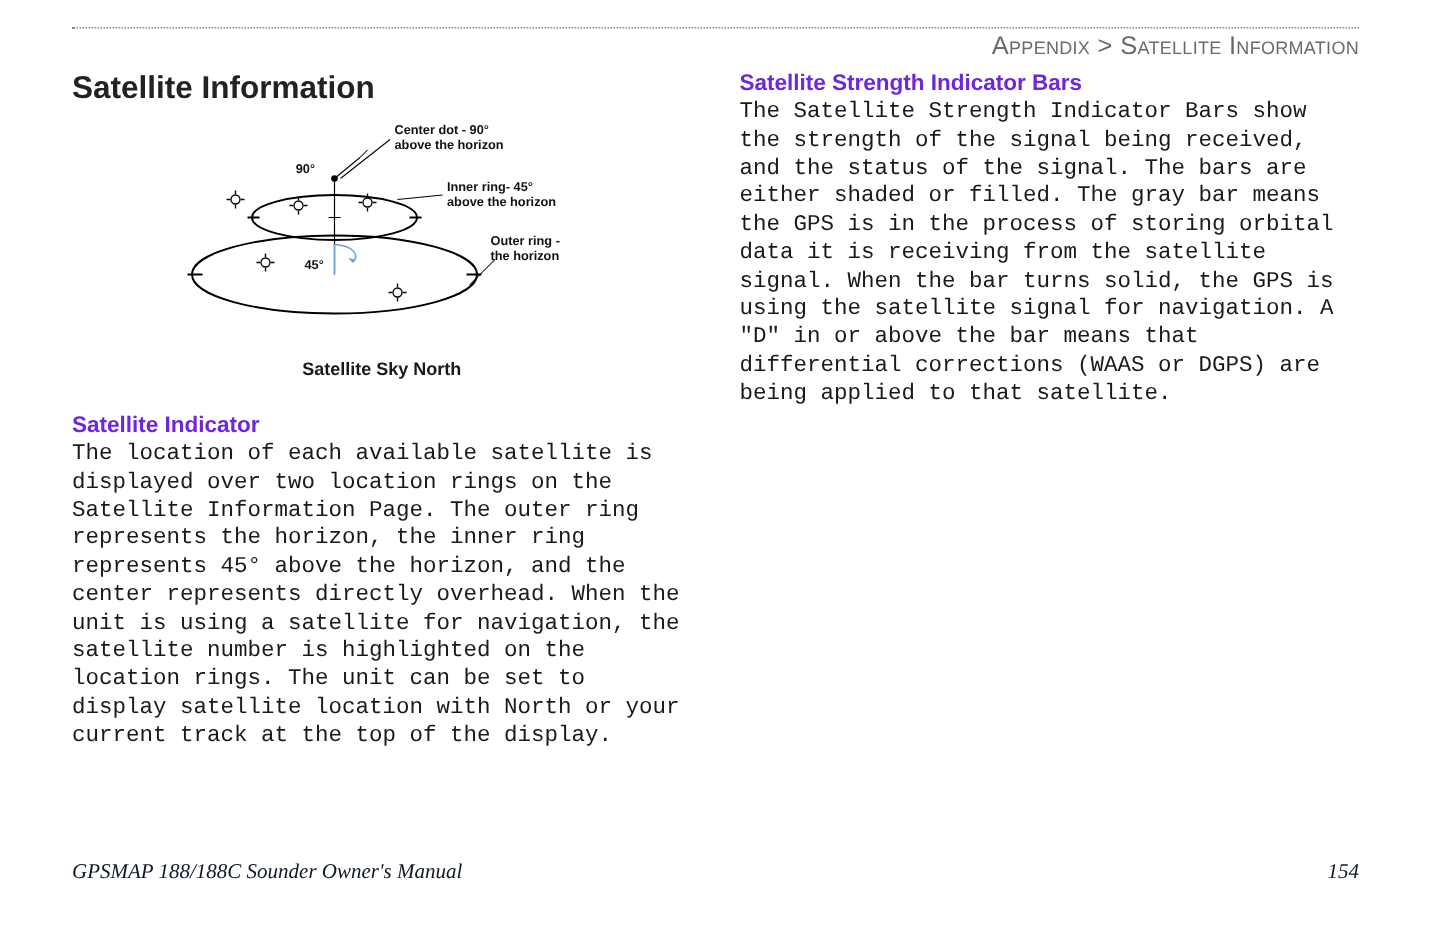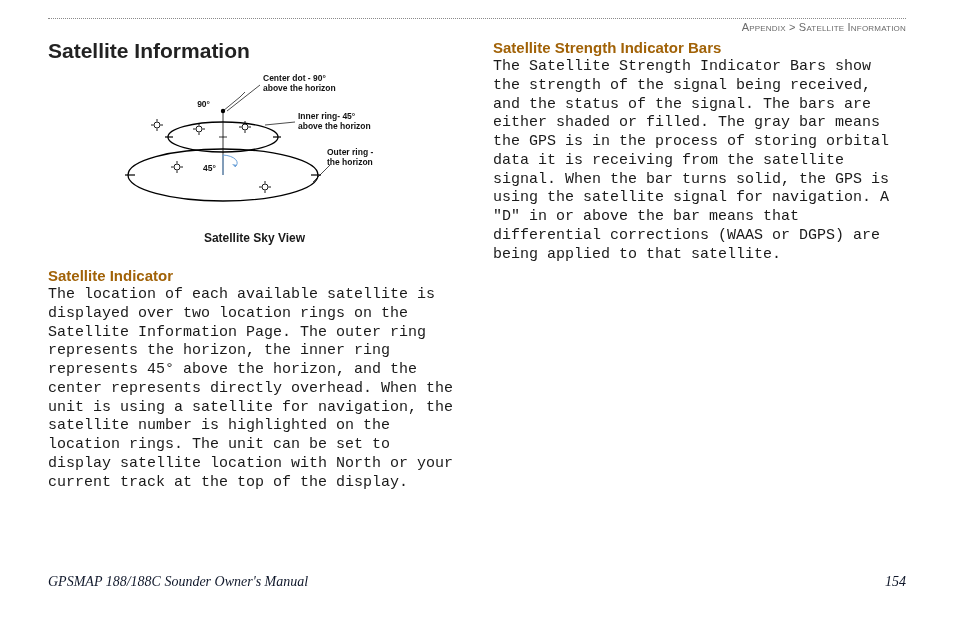--- a/index.html
+++ b/index.html
@@ -21,21 +21,21 @@
     position: relative;
   }
   .top-rule {
     border-top: 1px dotted #8a8a8a;
     height: 0;
     margin: 0 0 2px 0;
   }
   .breadcrumb {
     font-family: "Helvetica Neue", Arial, sans-serif;
     font-variant: small-caps;
-    font-size: 11px;
+    font-size: 17px;
     color: #6a6a6a;
     text-align: right;
     margin-bottom: 6px;
     letter-spacing: 0.2px;
   }
   .breadcrumb .gt {
     color: #6a6a6a;
   }
   .columns {
     display: flex;
@@ -50,21 +50,21 @@
     font-weight: 700;
     font-size: 21px;
     margin: 0 0 2px 0;
     color: #222;
   }
   h2 {
     font-family: "Helvetica Neue", Arial, sans-serif;
     font-weight: 700;
     font-size: 15px;
     margin: 14px 0 2px 0;
-    color: #a16207;
+    color: #6d28d9;
   }
   p {
     font-size: 15px;
     line-height: 1.25;
     margin: 0 0 10px 0;
     font-family: Liberation Mono, monospace;
   }
   .figure {
     width: 100%;
     text-align: center;
@@ -194,21 +194,21 @@
             <tspan x="203" dy="0">Inner ring- 45°</tspan>
             <tspan x="203" dy="10">above the horizon</tspan>
           </text>
           <text x="232" y="88" class="svglabel">
             <tspan x="232" dy="0">Outer ring -</tspan>
             <tspan x="232" dy="10">the horizon</tspan>
           </text>
         </svg>
       </div>
 
-      <div class="caption">Satellite Sky View</div>
+      <div class="caption">Satellite Sky North</div>
 
       <h2>Satellite Indicator</h2>
       <p>The location of each available satellite is displayed over two location rings on the Satellite Information Page. The outer ring represents the horizon, the inner ring represents 45° above the horizon, and the center represents directly overhead. When the unit is using a satellite for navigation, the satellite number is highlighted on the location rings. The unit can be set to display satellite location with North or your current track at the top of the display.</p>
     </div>
 
     <div class="col">
       <h2 style="margin-top:0">Satellite Strength Indicator Bars</h2>
       <p>The Satellite Strength Indicator Bars show the strength of the signal being received, and the status of the signal. The bars are either shaded or filled. The gray bar means the GPS is in the process of storing orbital data it is receiving from the satellite signal. When the bar turns solid, the GPS is using the satellite signal for navigation. A "D" in or above the bar means that differential corrections (WAAS or DGPS) are being applied to that satellite.</p>
 
     </div>

